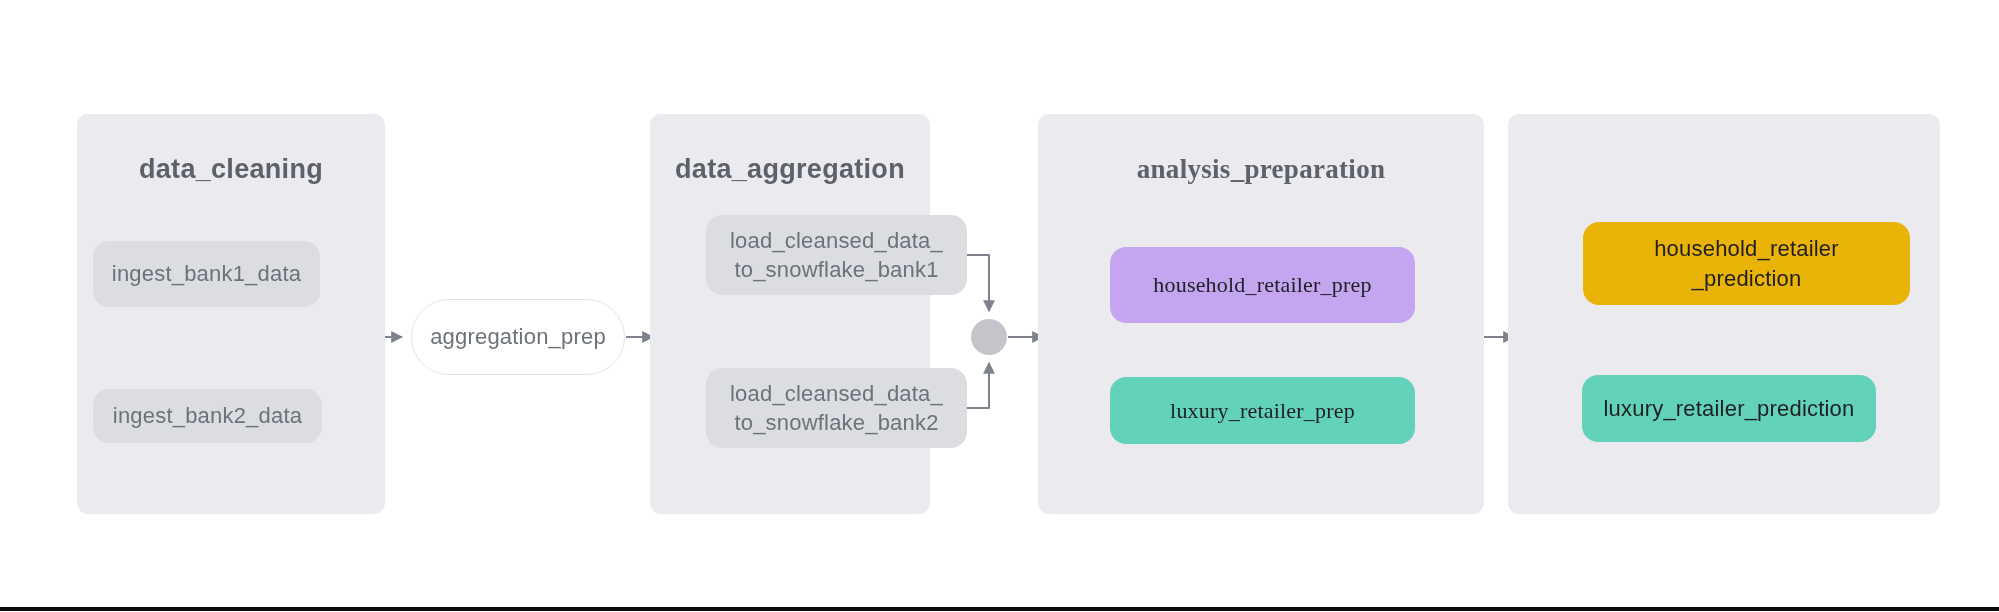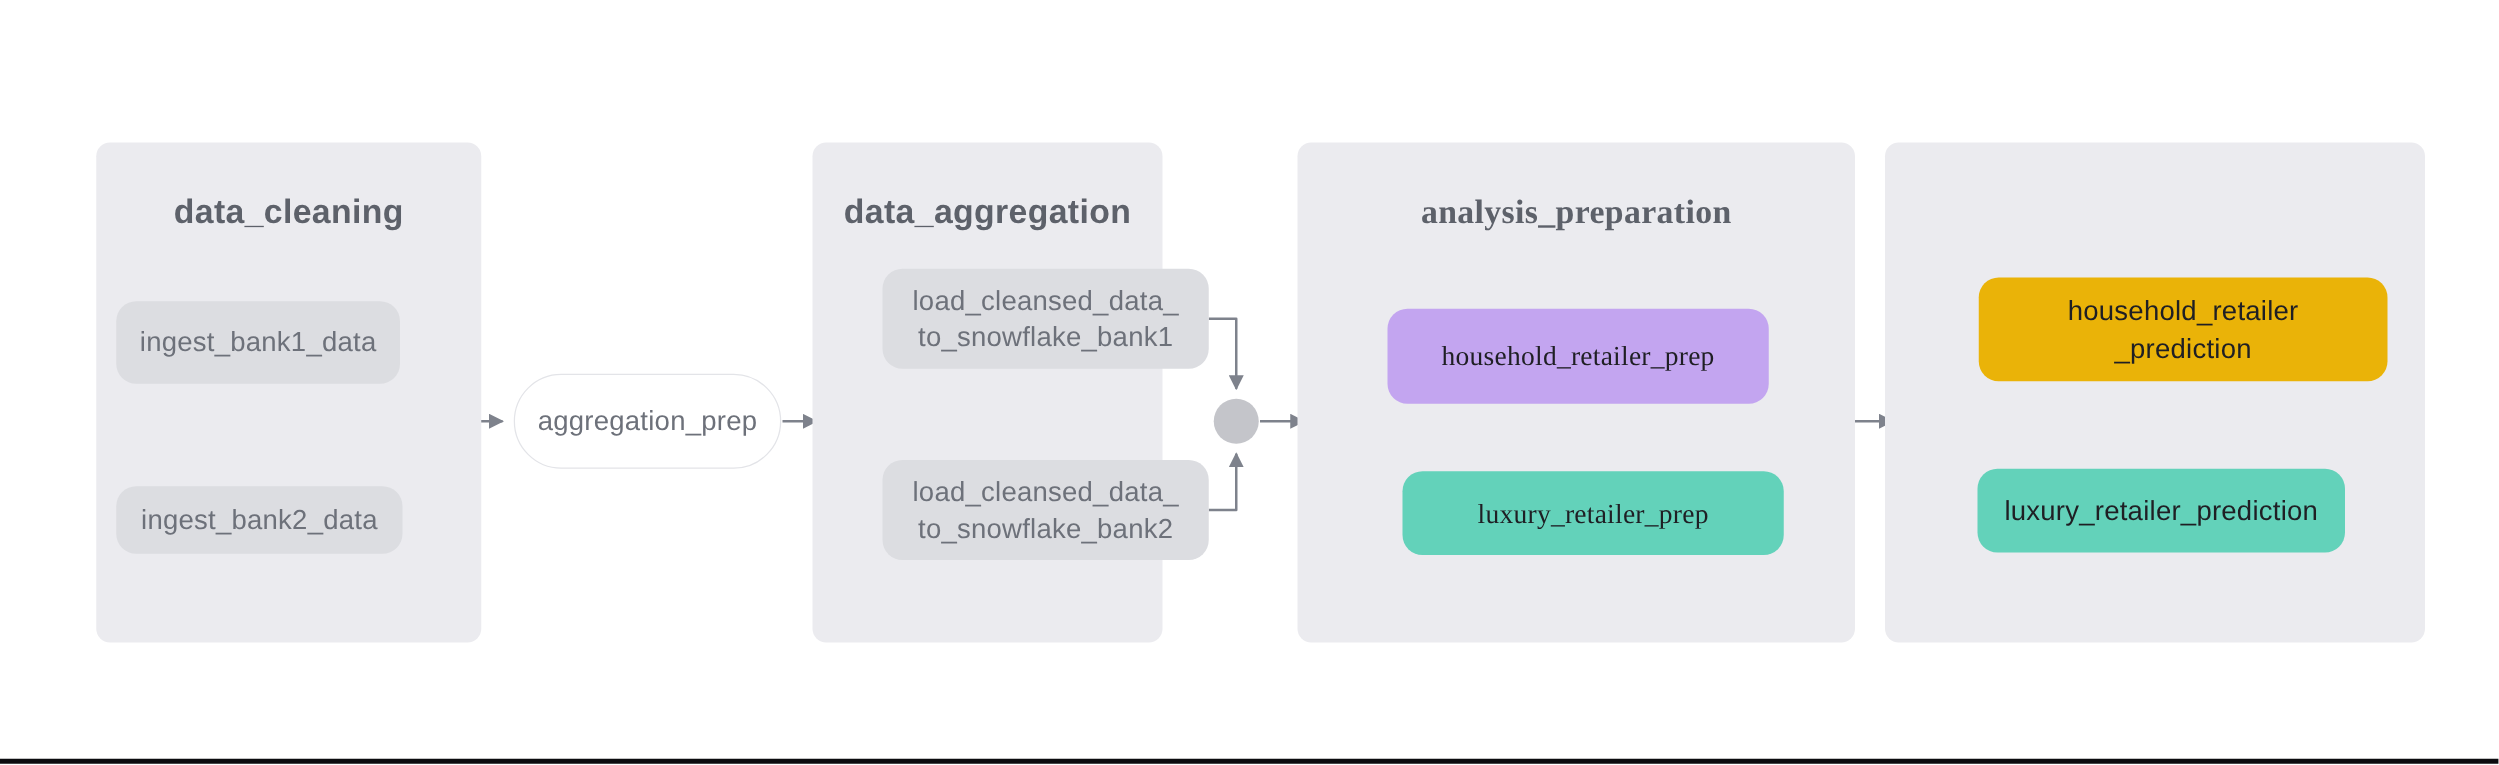--- a/index.html
+++ b/index.html
@@ -110,21 +110,21 @@
     <div class="group-title">data_aggregation</div>
     <div class="node" style="left: 56px; top: 101px; width: 261px; height: 80px; background-color: rgb(220, 221, 225); color: rgb(109, 113, 122);">load_cleansed_data_
 to_snowflake_bank1</div>
     <div class="node" style="left: 56px; top: 254px; width: 261px; height: 80px; background-color: rgb(220, 221, 225); color: rgb(109, 113, 122);">load_cleansed_data_
 to_snowflake_bank2</div>
   </div>
 
   <div class="task-group" style="left:1038px; top:114px; width:446px; height:400px;font-family:Liberation Serif, serif;">
     <div class="group-title">analysis_preparation</div>
     <div class="node" style="left: 72px; top: 109px; width: 305px; height: 76px; background-color: rgb(195, 165, 240); color: rgb(31, 31, 36); margin-top: 24px;">household_retailer_prep</div>
-    <div class="node" style="left: 72px; top: 263px; width: 305px; height: 67px; background-color: rgb(99, 210, 186); color: rgb(31, 31, 36); margin-left: 12px;">luxury_retailer_prep</div>
+    <div class="node" style="left: 72px; top: 263px; width: 305px; height: 67px; background-color: rgb(99, 210, 186); color: rgb(31, 31, 36);">luxury_retailer_prep</div>
   </div>
 
   <div class="task-group" style="left:1508px; top:114px; width:432px; height:400px;">
     <div class="node" style="left: 75px; top: 108px; width: 327px; height: 83px; background-color: #eab308; color: rgb(31, 31, 36);">household_retailer
 _prediction</div>
     <div class="node" style="left: 74px; top: 261px; width: 294px; height: 67px; background-color: rgb(99, 210, 186); color: rgb(31, 31, 36);">luxury_retailer_prediction</div>
   </div>
 
   <div class="bottom-bar" style="background-color: rgb(11, 11, 14);"></div>
 </div>

